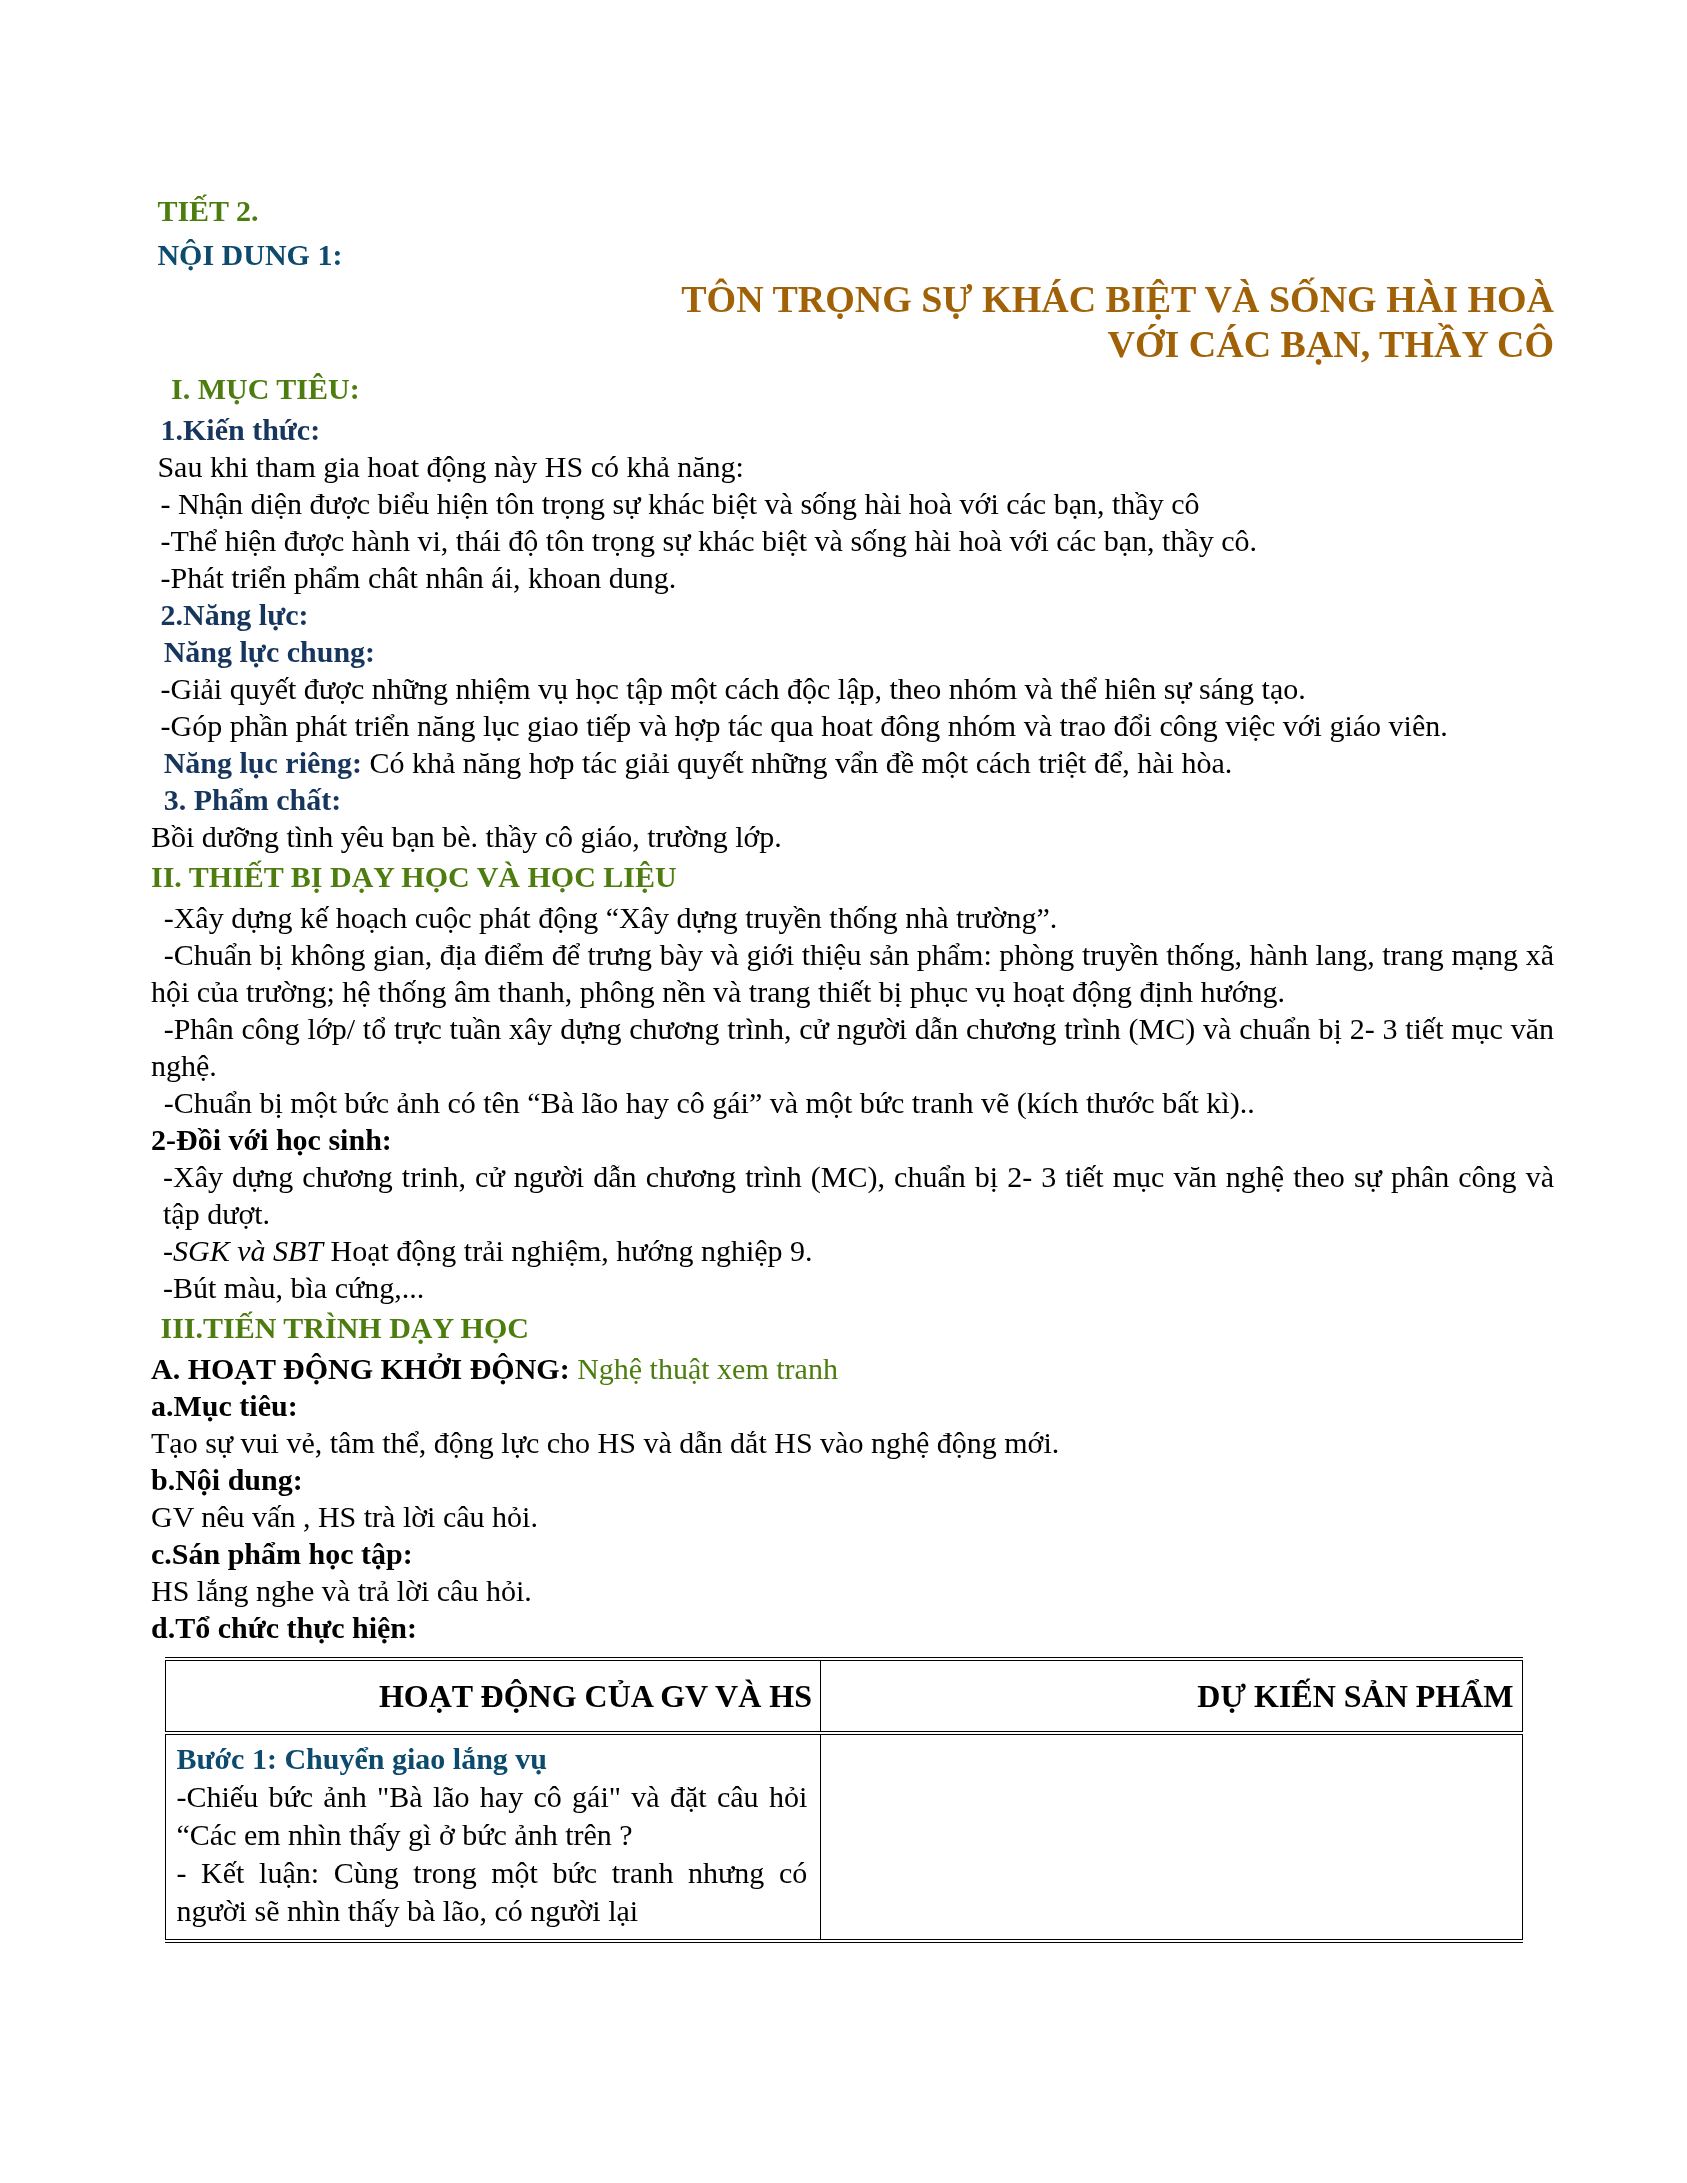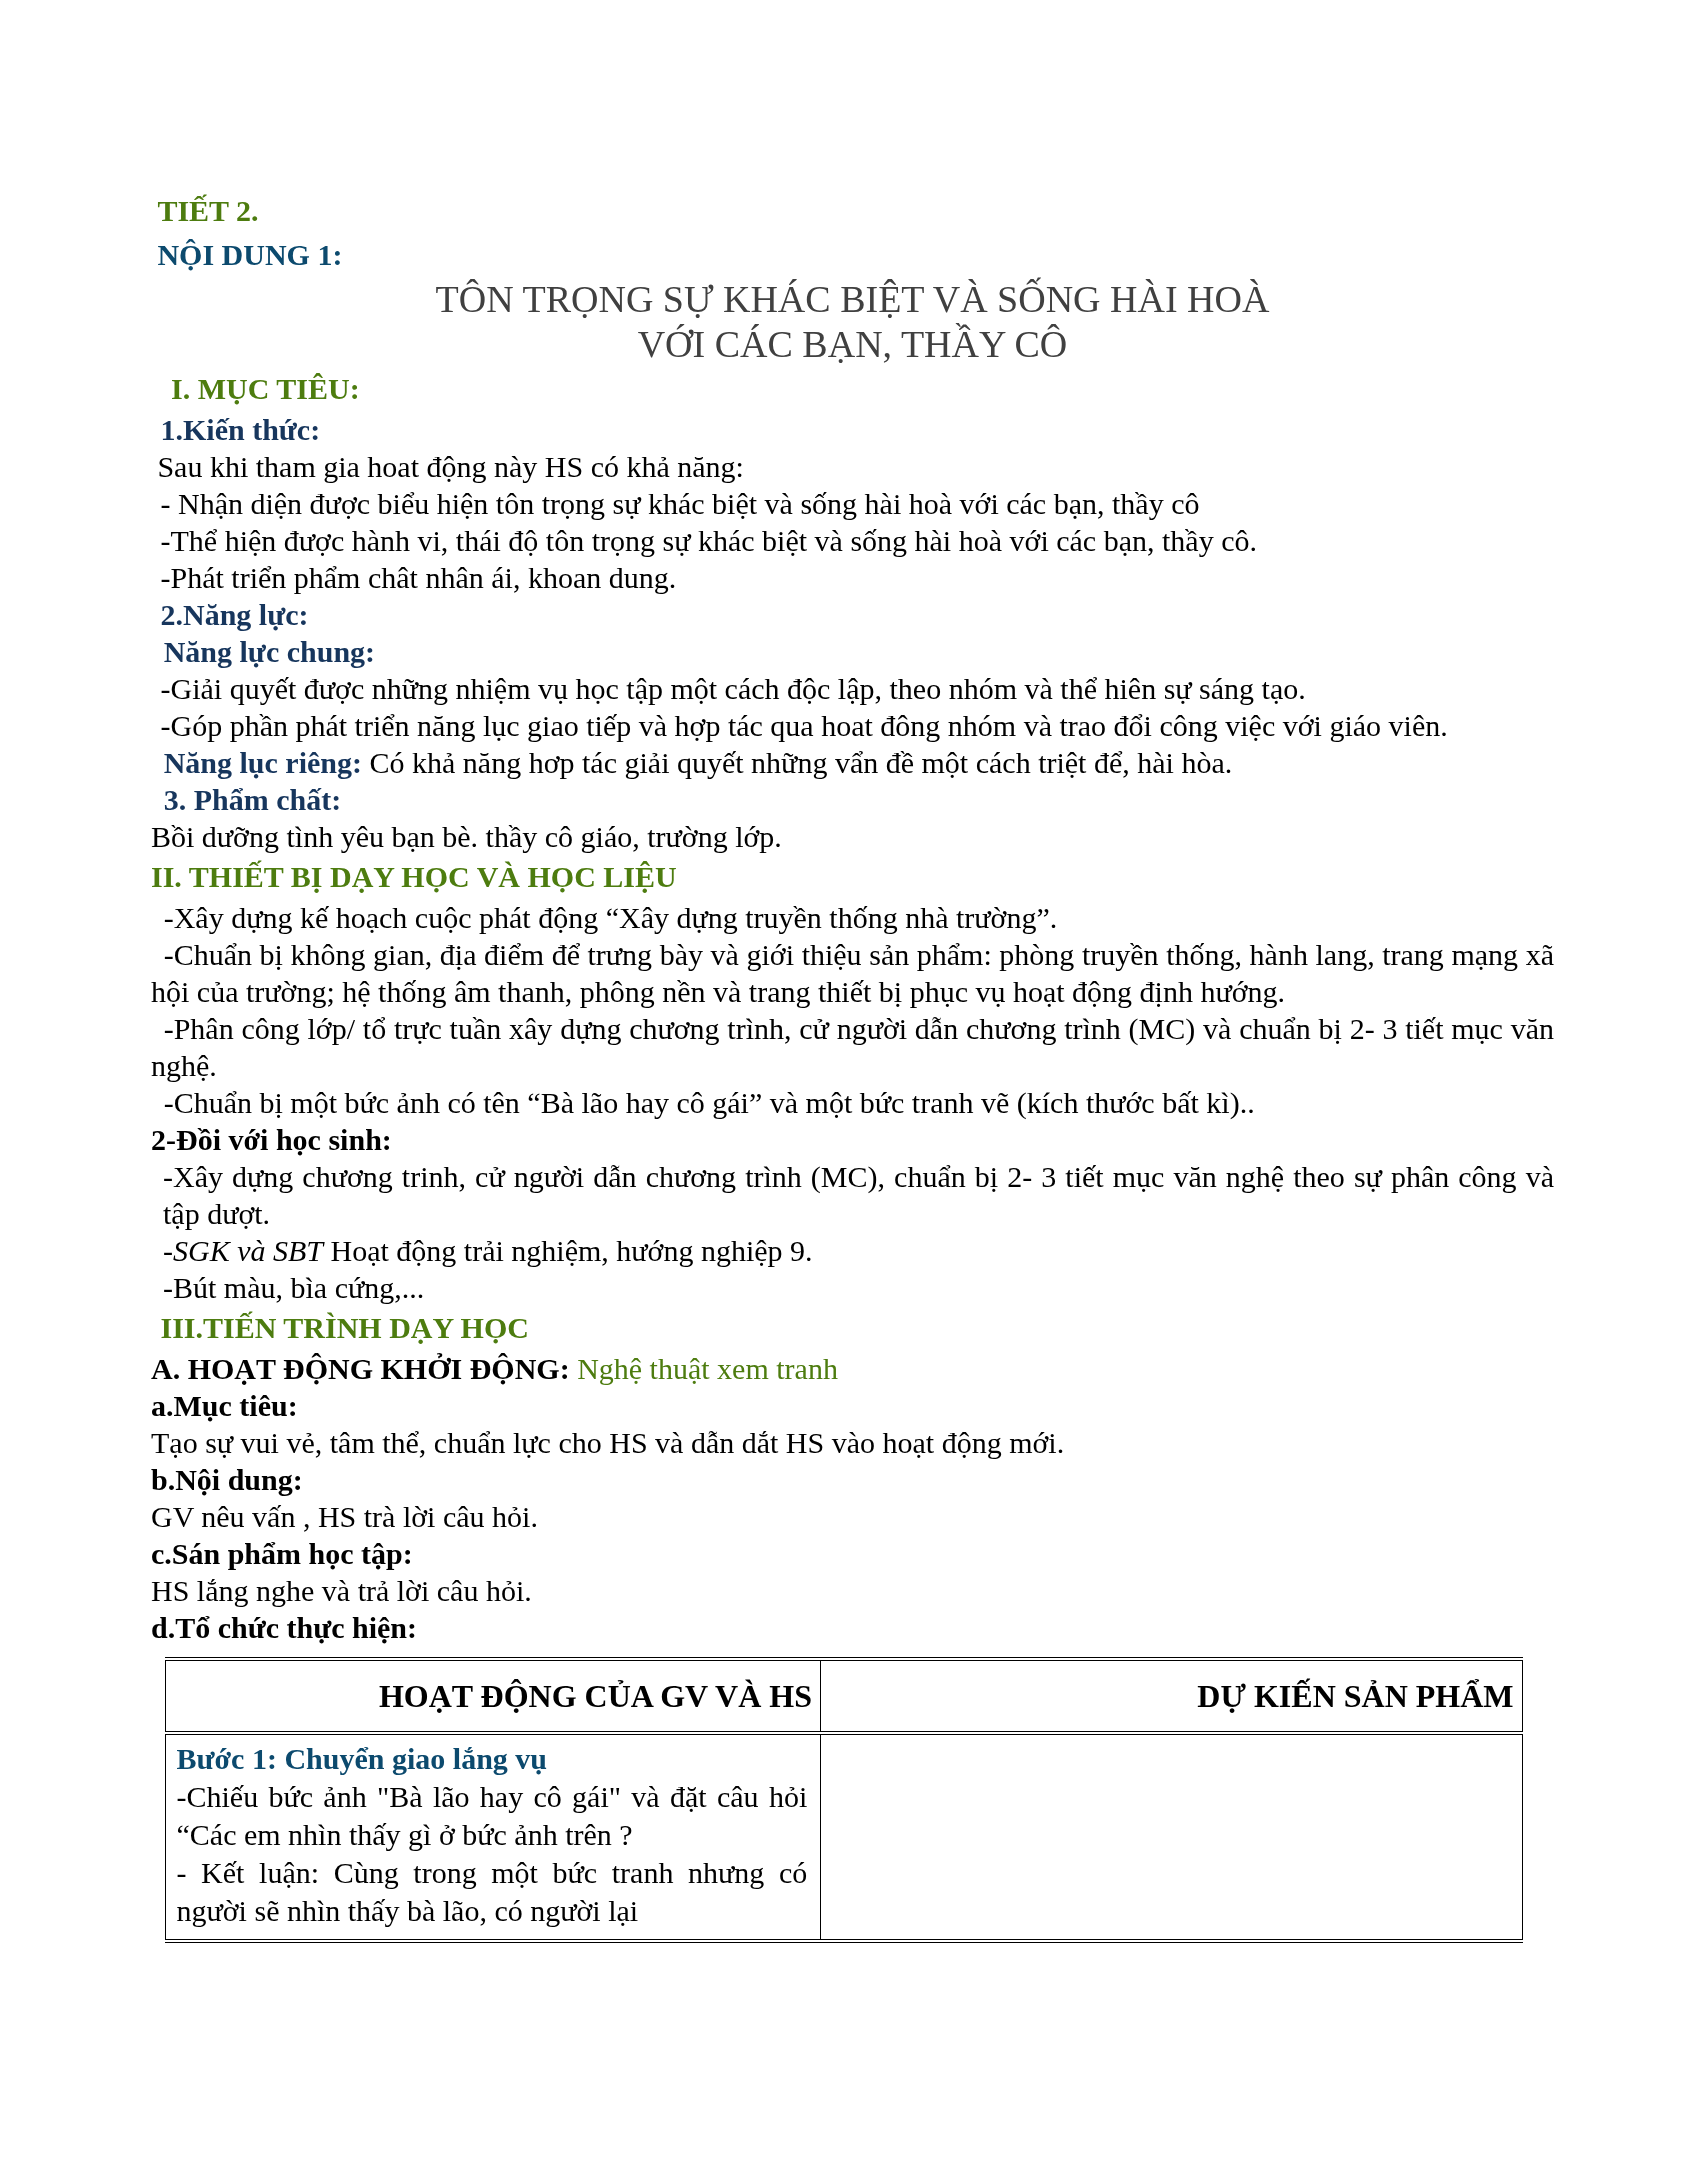--- a/index.html
+++ b/index.html
@@ -15,23 +15,23 @@
     color:#000;
     overflow:hidden;
   }
   p{margin:0;padding:0;}
   .b{font-weight:bold;}
   .red{color:#4d7c0f;}
   .green{color:#0c4a6e;}
   .navy{color:#17365d;}
   .h56{line-height:44px;}
   .title-line{
-    text-align:center;
-    font-weight:normal;
-    color:#404040;
+    text-align:right;
+    font-weight:bold;
+    color:#a16207;
     font-size:38px;line-height:45px;
   }
   .just{text-align:justify;}
   .ti8{text-indent:6.4px;}
   .ti12{text-indent:9.5px;}
   .ti16{text-indent:12.7px;}
   .ti25{text-indent:20px;}
   .ml15{margin-left:12px;}
   .it{font-style:italic;}
   
@@ -94,21 +94,21 @@
   <p class="just ti16">-Chuẩn bị không gian, địa điểm để trưng bày và giới thiệu sản phẩm: phòng truyền thống, hành lang, trang mạng xã hội của trường; hệ thống âm thanh, phông nền và trang thiết bị phục vụ hoạt động định hướng.</p>
   <p class="just ti16">-Phân công lớp/ tổ trực tuần xây dựng chương trình, cử người dẫn chương trình (MC) và chuẩn bị 2- 3 tiết mục văn nghệ.</p>
   <p class="ti16">-Chuẩn bị một bức ảnh có tên “Bà lão hay cô gái” và một bức tranh vẽ (kích thước bất kì)..</p>
   <p class="b">2-Đồi với học sinh:</p>
   <p class="just ml15">-Xây dựng chương trinh, cử người dẫn chương trình (MC), chuẩn bị 2- 3 tiết mục văn nghệ theo sự phân công và tập dượt.</p>
   <p class="ml15"><span class="it">-SGK và SBT</span><span> Hoạt động trải nghiệm, hướng nghiệp 9.</span></p>
   <p class="ml15">-Bút màu, bìa cứng,...</p>
   <p class="b red h56 ti12">III.TIẾN TRÌNH DẠY HỌC</p>
   <p><span class="b">A. HOẠT ĐỘNG KHỞI ĐỘNG:</span><span class="red"> Nghệ thuật xem tranh</span></p>
   <p class="b">a.Mục tiêu:</p>
-  <p>Tạo sự vui vẻ, tâm thể, chuẩn lực cho HS và dẫn dắt HS vào hoạt động mới.</p>
+  <p>Tạo sự vui vẻ, tâm thể, động lực cho HS và dẫn dắt HS vào nghệ động mới.</p>
   <p class="b">b.Nội dung:</p>
   <p>GV nêu vấn , HS trà lời câu hỏi.</p>
   <p class="b">c.Sán phẩm học tập:</p>
   <p>HS lắng nghe và trả lời câu hỏi.</p>
   <p class="b">d.Tổ chức thực hiện:</p>
 
   <table class="grid">
     <colgroup>
         <col class="col1">
         <col class="col2">

